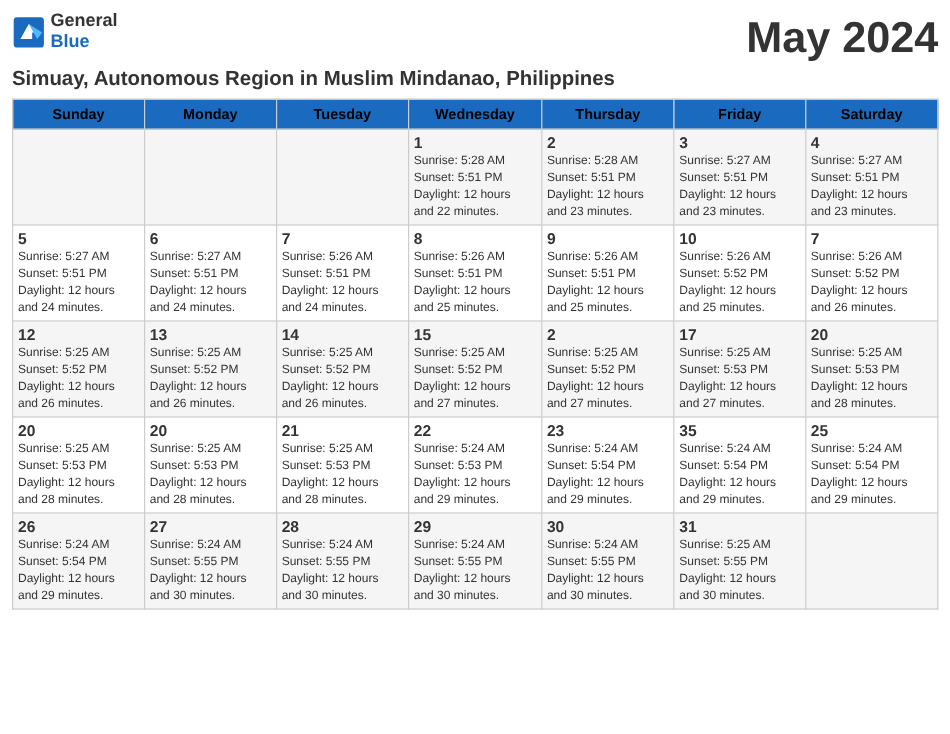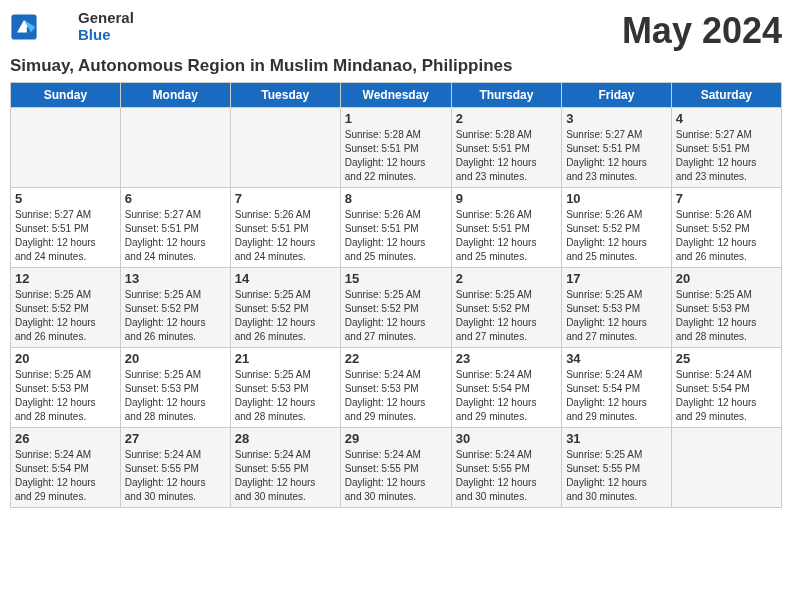--- a/index.html
+++ b/index.html
@@ -18,21 +18,20 @@
     }
     .logo {
       display: flex;
       align-items: center;
       gap: 4px;
     }
     .logo-text {
       display: flex;
       flex-direction: column;
       line-height: 1.1;
-      margin-left: 36px;
     }
     .logo-general {
       font-size: 15px;
       font-weight: bold;
       color: #333;
     }
     .logo-blue {
       font-size: 15px;
       font-weight: bold;
       color: #1a6bbf;
@@ -53,21 +52,21 @@
       margin-bottom: 6px;
       font-weight: bold;
     }
     table {
       width: 100%;
       border-collapse: collapse;
       font-size: 10px;
     }
     thead tr th {
       background-color: #1a6bbf;
-      color: #ffffff;
+      color: #000000;
       padding: 5px 4px;
       text-align: center;
       font-size: 12px;
       font-weight: bold;
       border: 1px solid #ccc;
     }
     tbody tr td {
       border: 1px solid #ccc;
       vertical-align: top;
       padding: 3px 4px;
@@ -294,21 +293,21 @@
 and 29 minutes.</div>
         </td>
         <td>
           <span class="day-num">23</span>
           <div class="day-info" style="white-space: pre-line;">Sunrise: 5:24 AM
 Sunset: 5:54 PM
 Daylight: 12 hours
 and 29 minutes.</div>
         </td>
         <td>
-          <span class="day-num">34</span>
+          <span class="day-num">35</span>
           <div class="day-info" style="white-space: pre-line;">Sunrise: 5:24 AM
 Sunset: 5:54 PM
 Daylight: 12 hours
 and 29 minutes.</div>
         </td>
         <td>
           <span class="day-num">25</span>
           <div class="day-info" style="white-space: pre-line;">Sunrise: 5:24 AM
 Sunset: 5:54 PM
 Daylight: 12 hours

